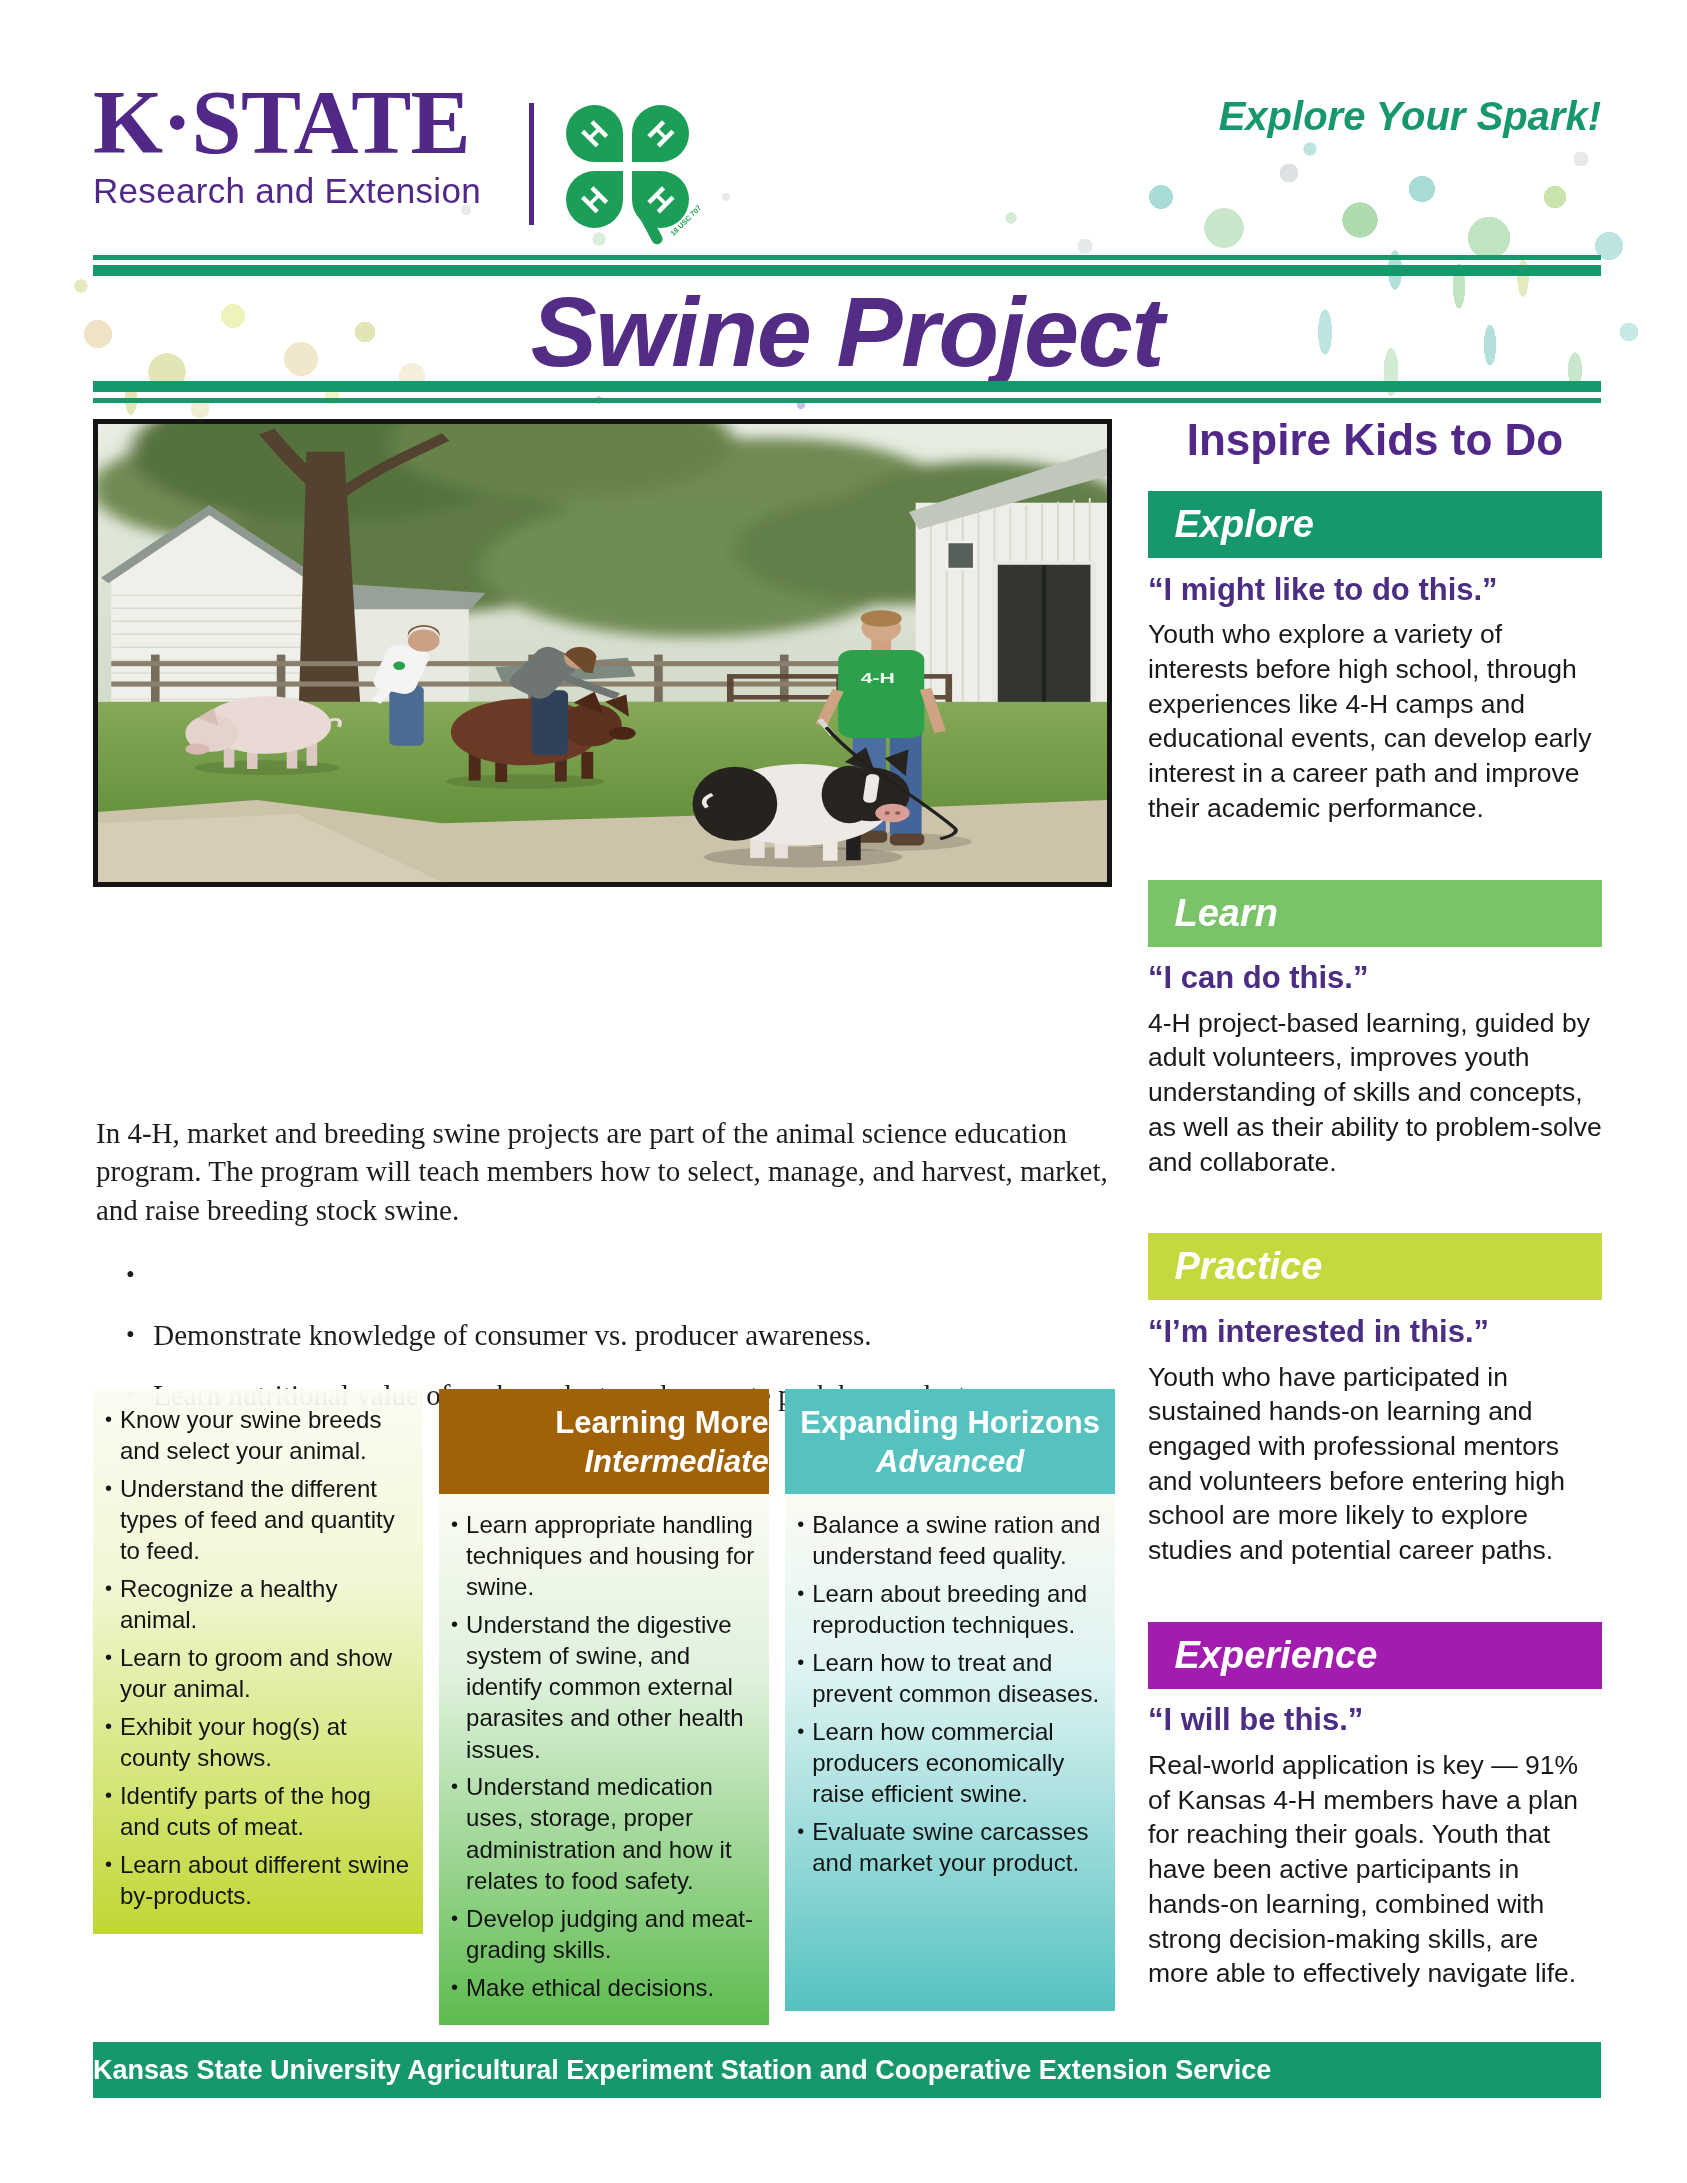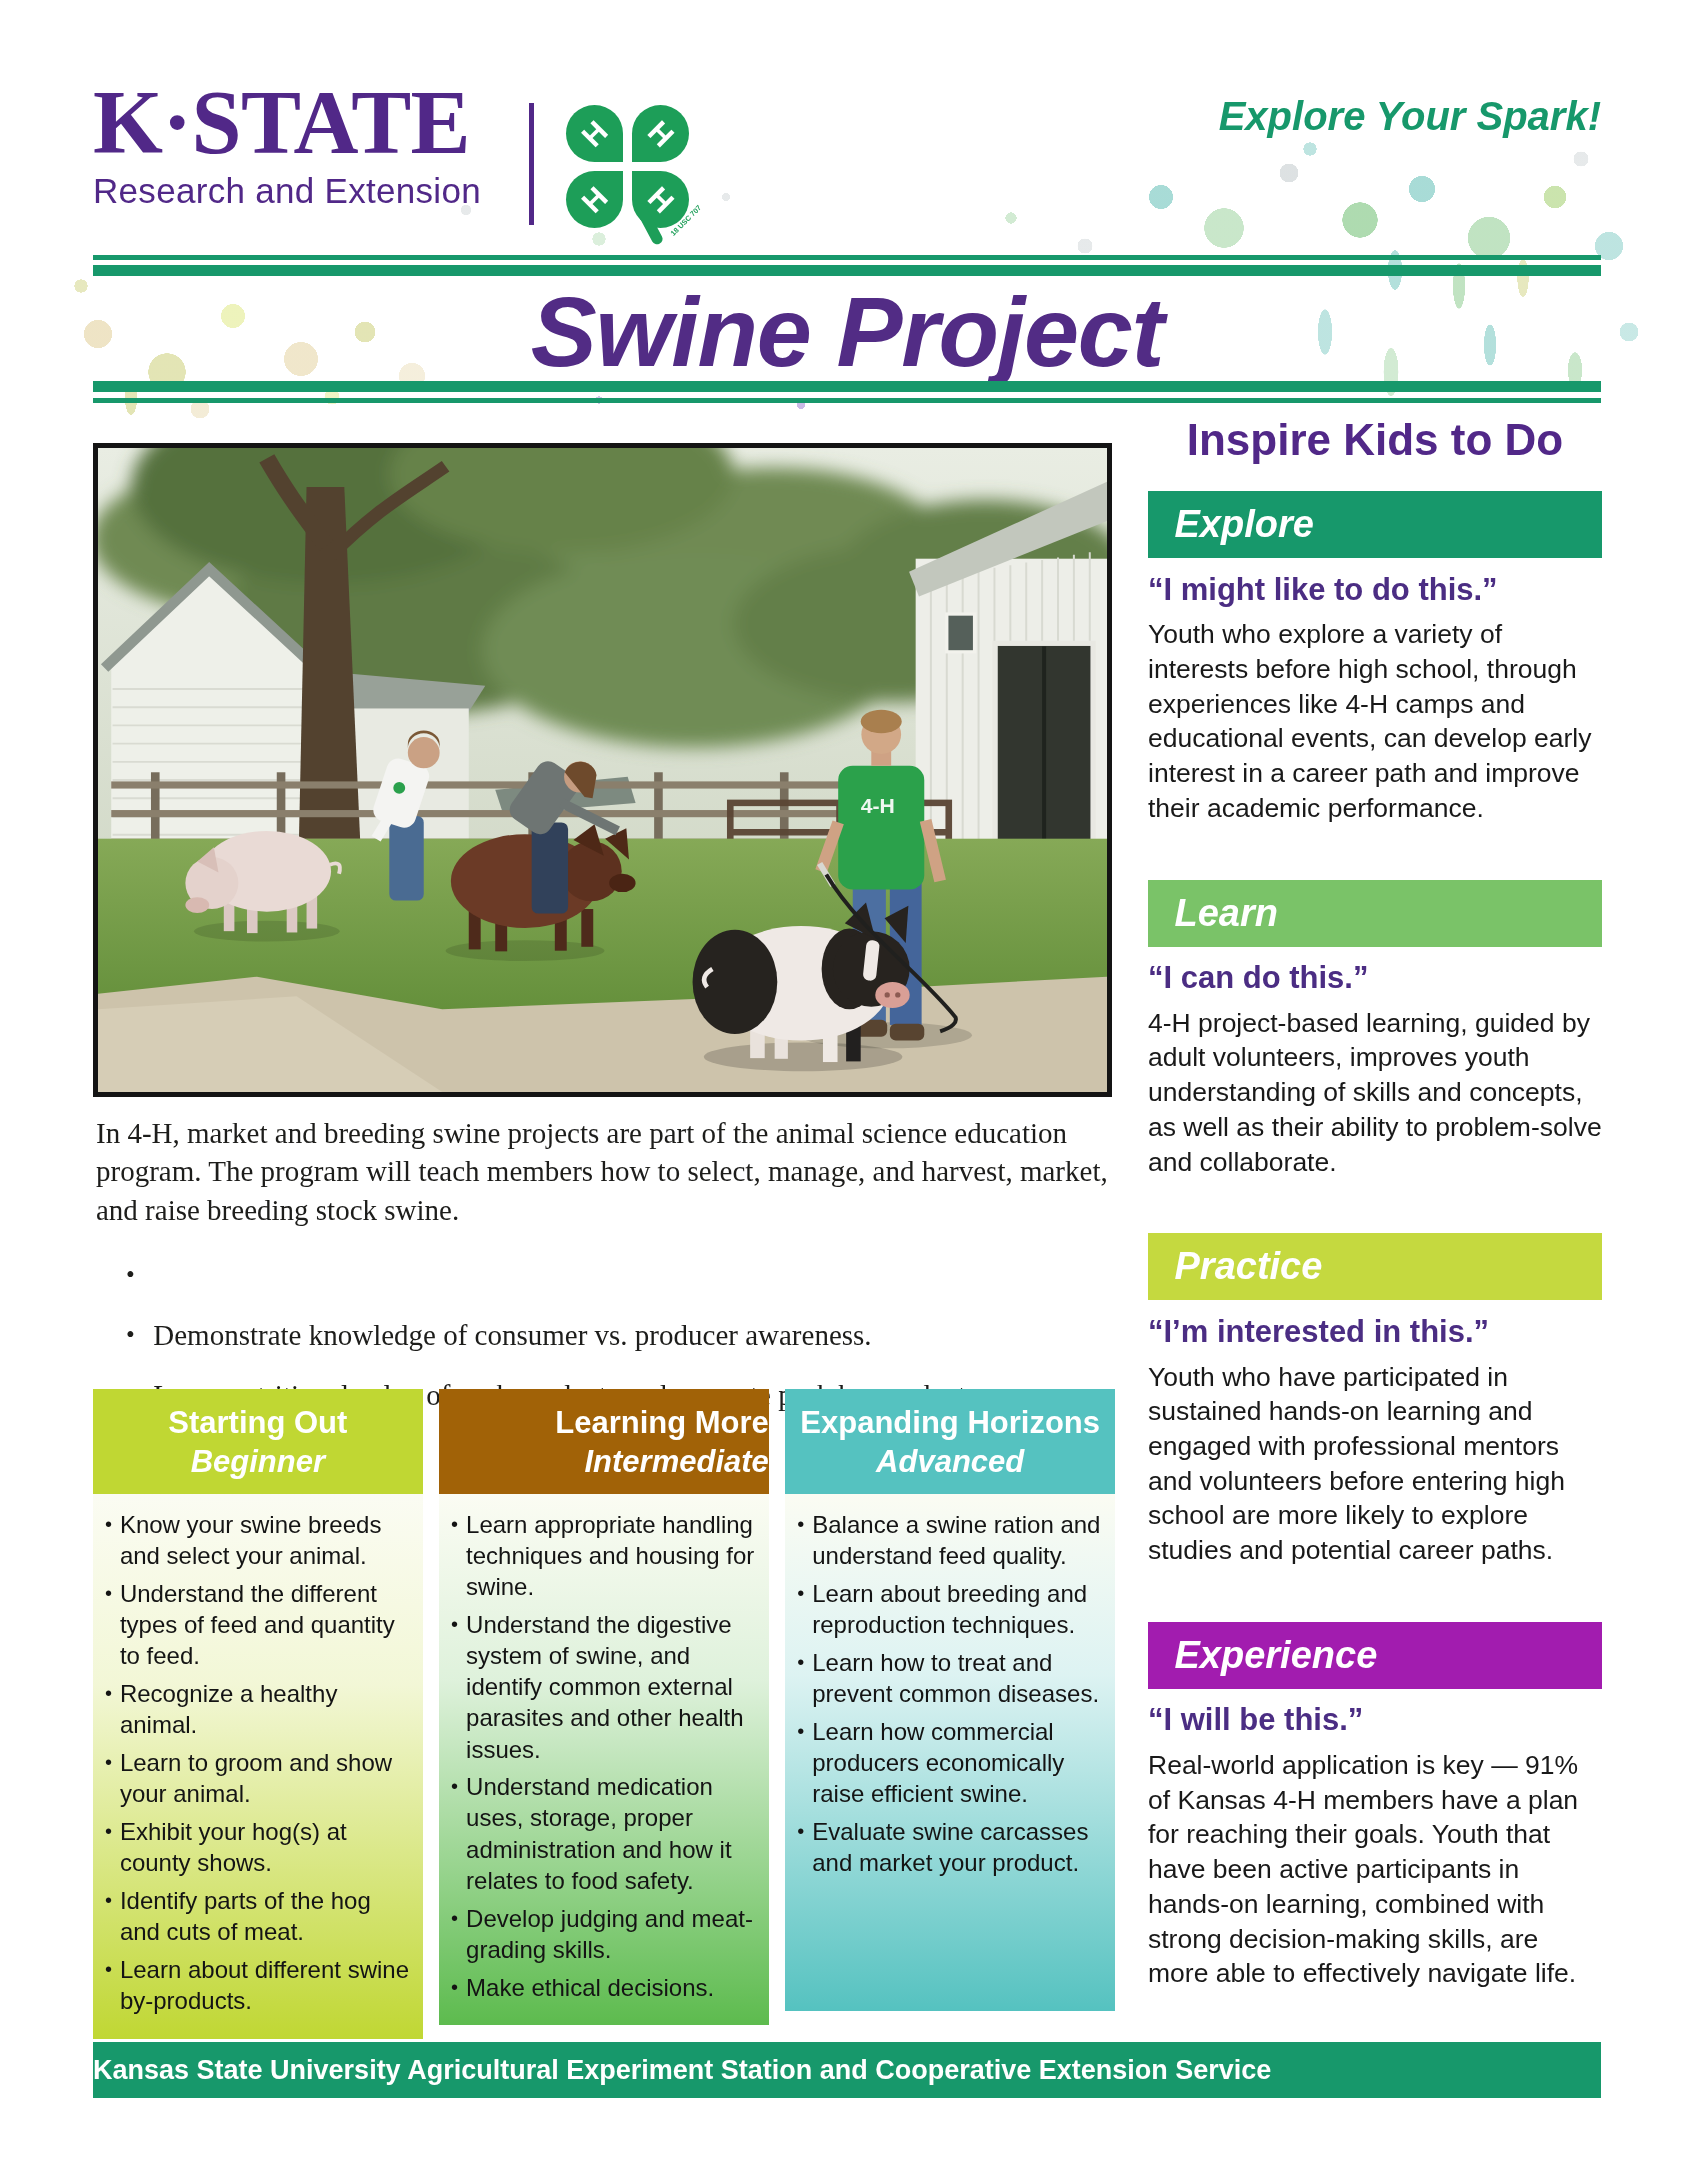--- a/index.html
+++ b/index.html
@@ -66,21 +66,21 @@
   
   .rule{position:absolute;left:93px;width:1508px;background:#17986b;z-index:2;}
   .r1{top:255px;height:4.6px;}
   .r2{top:265px;height:11.2px;}
   .r3{top:381px;height:11.2px;}
   .r4{top:398px;height:4.6px;}
   .page-title{position:absolute;left:93px;top:282px;width:1508px;text-align:center;z-index:2;
     font-size:99px;font-weight:700;font-style:italic;color:#522c85;letter-spacing:-1.3px;line-height:1;}
 
   
-  .photo{position:absolute;left:93px;top:443px;width:1019px;height:654px;border:5.3px solid #141414;
+  .photo{position:absolute;left:93px;top:419px;width:1019px;height:468px;border:5.3px solid #141414;
          box-sizing:border-box;background:#eab308;z-index:2;}
   .photo svg{display:block;width:100%;height:100%;}
 
   
   .intro{position:absolute;left:96px;top:1114px;width:1032px;font-family:"Liberation Serif",serif;color:#1d1d1b;z-index:2;}
   .intro p{font-size:29px;line-height:1.32;margin:0 0 28px 0;}
   .intro .bi{display:flex;margin:0 0 24px 30px;font-size:29px;line-height:1.25;}
   .intro .bdot{margin-right:18.5px;font-size:25px;line-height:1.45;}
 
   
@@ -390,24 +390,20 @@
       <div class="sb-bar" style="background-color: #a21caf;">
         <span>Experience</span>
       </div>
       <div class="sb-quote">“I will be this.”</div>
       <div class="sb-text">Real-world application is key — 91% of Kansas 4-H members have a plan for reaching their goals. Youth that have been active participants in hands-on learning, combined with strong decision-making skills, are more able to effectively navigate life.</div>
     </div>
   </div>
 
   <div class="columns">
     <div class="col">
-      <div class="col-head" style="background-color: rgb(192, 215, 51);">
-        <div class="col-title">Starting Out</div>
-        <div class="col-sub">Beginner</div>
-      </div>
       <div class="col-body" style="background: linear-gradient(rgb(251, 252, 243) 0%, rgba(192, 215, 51, 0.2) 35%, rgb(192, 215, 51) 100%);">
           <div class="bi">
             <span class="bdot">•</span>
             <span>Know your swine breeds and select your animal.</span>
           </div>
           <div class="bi">
             <span class="bdot">•</span>
             <span>Understand the different types of feed and quantity to feed.</span>
           </div>
           <div class="bi">

